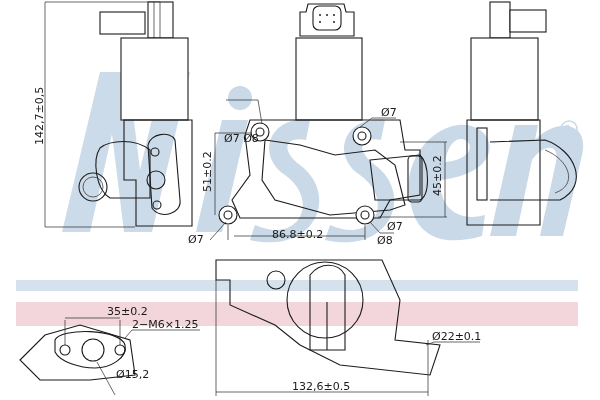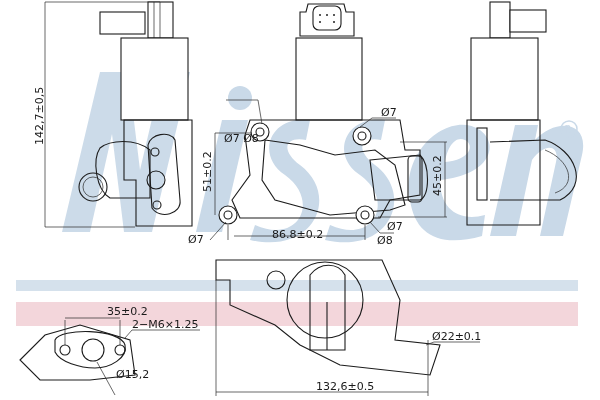--- a/index.html
+++ b/index.html
@@ -143,17 +143,17 @@
   <span class="lbl v" style="left:34px;top:145px;">142,7±0,5</span>
   <span class="lbl v" style="left:202px;top:192px;">51±0.2</span>
   <span class="lbl" style="left:272px;top:229px;">86.8±0.2</span>
   <span class="lbl v" style="left:432px;top:196px;">45±0.2</span>
   <span class="lbl" style="left:224px;top:88px;margin-top:45px;">Ø7 Ø8</span>
   <span class="lbl" style="left:381px;top:107px;">Ø7</span>
   <span class="lbl" style="left:188px;top:234px;">Ø7</span>
   <span class="lbl" style="left:387px;top:221px;">Ø7</span>
   <span class="lbl" style="left:377px;top:235px;">Ø8</span>
   <span class="lbl" style="left:432px;top:331px;">Ø22±0.1</span>
-  <span class="lbl" style="left:292px;top:381px;margin-left:24px;">132,6±0.5</span>
+  <span class="lbl" style="left:292px;top:381px;">132,6±0.5</span>
   <span class="lbl" style="left:76px;top:306px;margin-left:31px;">35±0.2</span>
   <span class="lbl" style="left:132px;top:319px;">2−M6×1.25</span>
   <span class="lbl" style="left:116px;top:369px;">Ø15,2</span>
 </div>
 
 </body></html>

